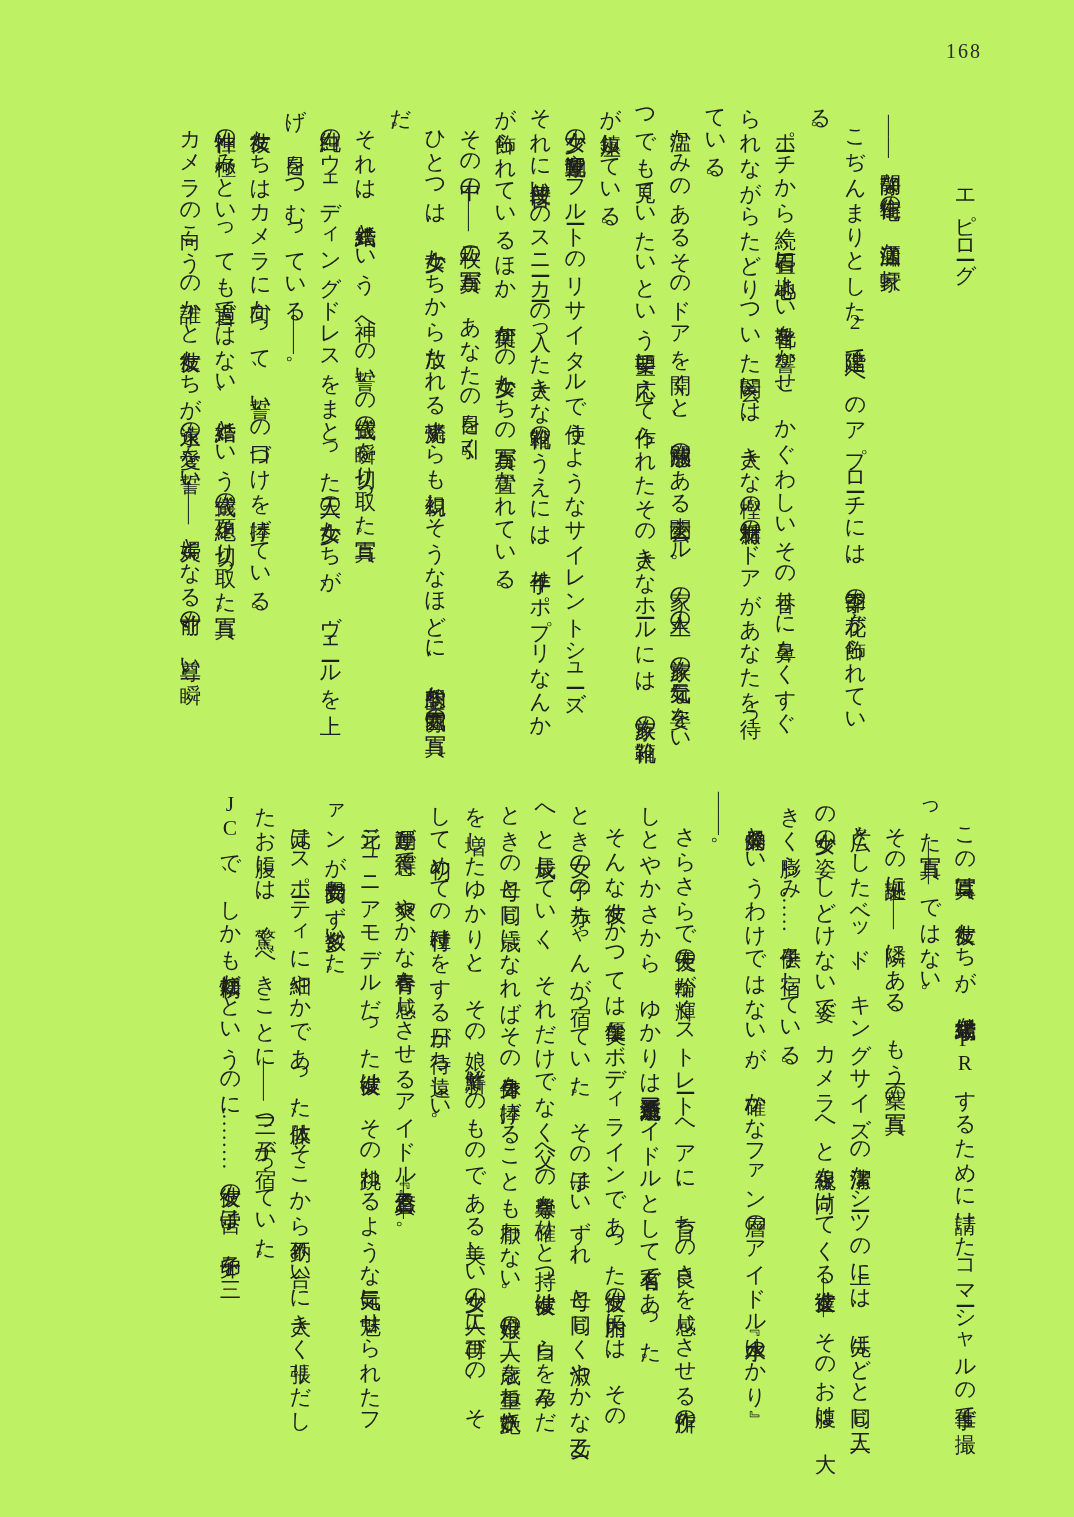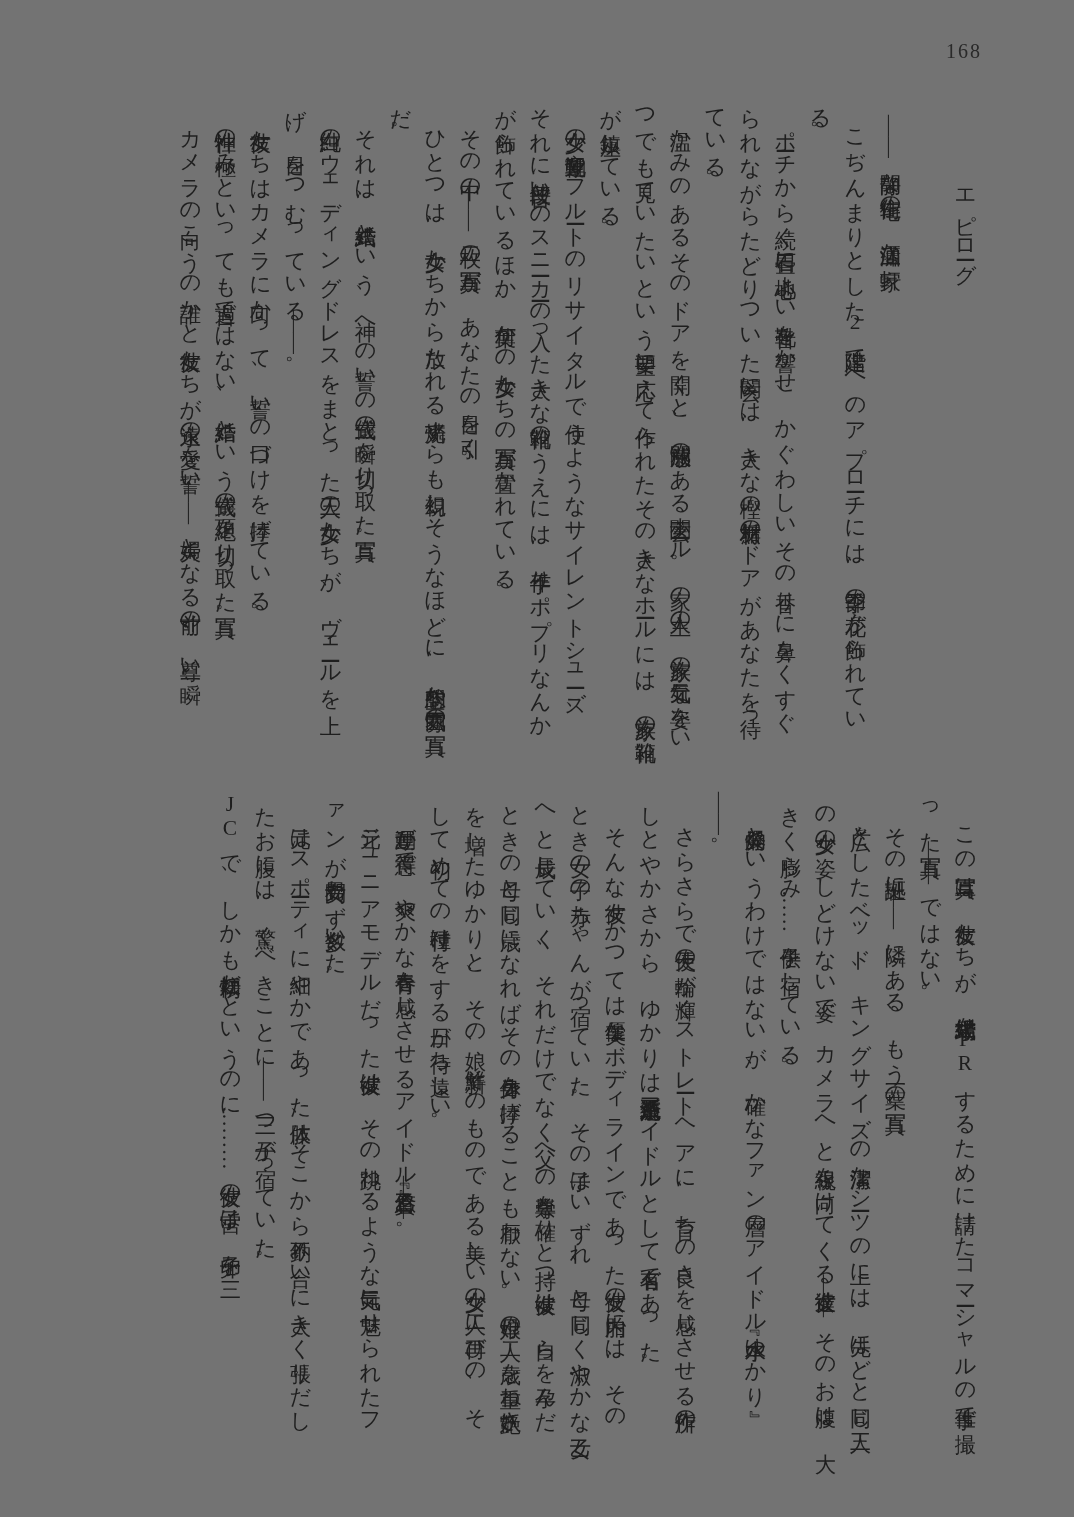--- a/index.html
+++ b/index.html
@@ -5,21 +5,21 @@
   html, body {
     margin: 0;
     padding: 0;
     background: #e8e8e8;
   }
   .page {
     position: relative;
     width: 1074px;
     height: 1517px;
     margin: 0 auto;
-    background: #737373;
+    background: #bef264;
     color: #1e1e1e;
     font-family: "Liberation Serif", "DejaVu Serif", serif;
     overflow: hidden;
   }
   .pagenum {
     position: absolute;
     top: 40px;
     left: 946px;
     font-size: 20px;
     letter-spacing: 2px;

